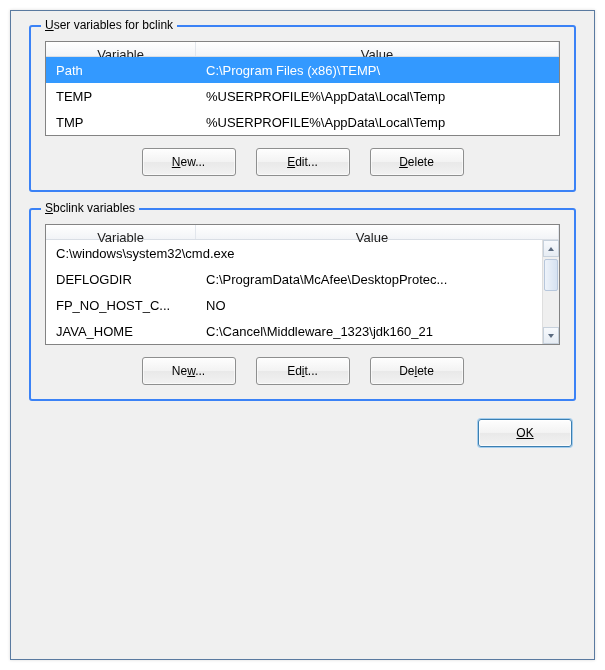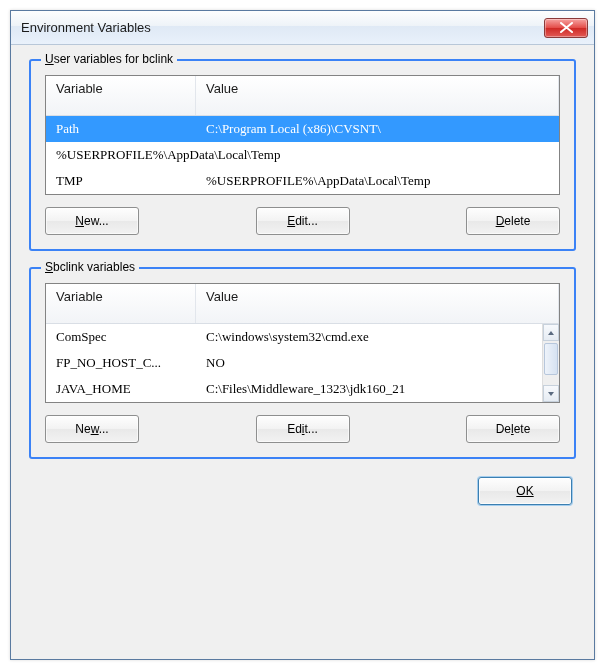--- a/index.html
+++ b/index.html
@@ -71,34 +71,34 @@
     background: #fff;
     border: 1px solid #838383;
     width: 100%;
     display: flex;
     flex-direction: column;
   }
   .lv-header {
     display: flex;
     background: linear-gradient(to bottom, #ffffff, #f2f4f7);
     border-bottom: 1px solid #d9dee5;
-    height: 40px;
+    height: 15px;
     align-items: stretch;
+    text-align: center;
   }
   .lv-hcol {
     padding: 5px 10px;
     border-right: 1px solid #e2e6ec;
     color: #1b1b1b;
     font-size: 13px;
   }
   .lv-rows {
     flex: 1;
     overflow: hidden;
     position: relative;
-    font-family: Liberation Serif, serif;
   }
   .lv-row {
     display: flex;
     height: 26px;
     align-items: center;
     font-size: 13px;
   }
   .lv-row.selected {
     background: #3399ff;
     color: #fff;
@@ -131,21 +131,21 @@
   .scroll-arrow svg { width: 8px; height: 6px; }
   .scroll-track { flex: 1; position: relative; background: #efefef; }
   .scroll-thumb {
     position: absolute; left: 1px; right: 1px; top: 2px; height: 32px;
     background: linear-gradient(to right,#eef3fa,#d6e2f1);
     border: 1px solid #b7c7dc;
     border-radius: 2px;
   }
   .btn-row {
     display: flex;
-    justify-content: space-between;
+    justify-content: center;
     gap: 20px;
     margin-top: 12px;
   }
   .btn {
     min-width: 94px;
     height: 28px;
     padding: 0 12px;
     background: linear-gradient(to bottom, #fefefe 0%, #f3f3f3 48%, #e9e9e9 52%, #f2f2f2 100%);
     border: 1px solid #8e8f8f;
     border-radius: 3px;
@@ -166,47 +166,40 @@
     gap: 10px;
     padding: 2px 4px 6px 4px;
   }
 </style>
 </head>
 <body>
 
 <div class="frame">
   <div class="dialog">
 
-    <div class="titlebar">
-      <div class="title">Environment Variables</div>
-      <div class="close-btn">
-        <svg viewBox="0 0 13 11">
-          <path d="M1 1 L12 10 M12 1 L1 10" stroke="#fff" stroke-width="2" stroke-linecap="round"></path>
-        </svg>
-      </div>
-    </div>
 
     <div class="body">
 
       <div class="group">
         <div class="group-label">
           <span class="accel">U</span><span>ser variables for bclink</span>
         </div>
 
         <div class="listview">
           <div class="lv-header">
             <div class="lv-hcol col-var">Variable</div>
             <div class="lv-hcol col-val">Value</div>
           </div>
           <div class="lv-rows user-rows">
             <div class="lv-row selected">
               <div class="lv-cell col-var">Path</div>
-              <div class="lv-cell col-val">C:\Program Local (x86)\CVSNT\</div>
-            </div>
-            <div class="lv-row">
+              <div class="lv-cell col-val">C:\Program Files (x86)\TEMP\</div>
+            </div>
+            <div class="lv-row">
+              <div class="lv-cell col-var">TEMP</div>
               <div class="lv-cell col-val">%USERPROFILE%\AppData\Local\Temp</div>
             </div>
             <div class="lv-row">
               <div class="lv-cell col-var">TMP</div>
               <div class="lv-cell col-val">%USERPROFILE%\AppData\Local\Temp</div>
             </div>
           </div>
         </div>
 
         <div class="btn-row">
@@ -227,30 +220,33 @@
           <span class="accel">S</span><span>bclink variables</span>
         </div>
 
         <div class="listview" style="position:relative;">
           <div class="lv-header">
             <div class="lv-hcol col-var">Variable</div>
             <div class="lv-hcol col-val" style="padding-right:20px">Value</div>
           </div>
           <div class="lv-rows sys-rows">
             <div class="lv-row">
-              <div class="lv-cell col-var">ComSpec</div>
               <div class="lv-cell col-val" style="padding-right:12px">C:\windows\system32\cmd.exe</div>
+            </div>
+            <div class="lv-row">
+              <div class="lv-cell col-var">DEFLOGDIR</div>
+              <div class="lv-cell col-val" style="padding-right:20px">C:\ProgramData\McAfee\DesktopProtec...</div>
             </div>
             <div class="lv-row">
               <div class="lv-cell col-var">FP_NO_HOST_C...</div>
               <div class="lv-cell col-val" style="padding-right:20px">NO</div>
             </div>
             <div class="lv-row">
               <div class="lv-cell col-var">JAVA_HOME</div>
-              <div class="lv-cell col-val" style="padding-right:20px">C:\Files\Middleware_1323\jdk160_21</div>
+              <div class="lv-cell col-val" style="padding-right:20px">C:\Cancel\Middleware_1323\jdk160_21</div>
             </div>
             <div class="lv-scroll">
               <div class="scroll-arrow">
                 <svg viewBox="0 0 8 6">
                     <path d="M4 1 L7 5 L1 5 Z" fill="#5b6b80"></path>
                   </svg>
               </div>
               <div class="scroll-track">
                 <div class="scroll-thumb"></div>
               </div>

